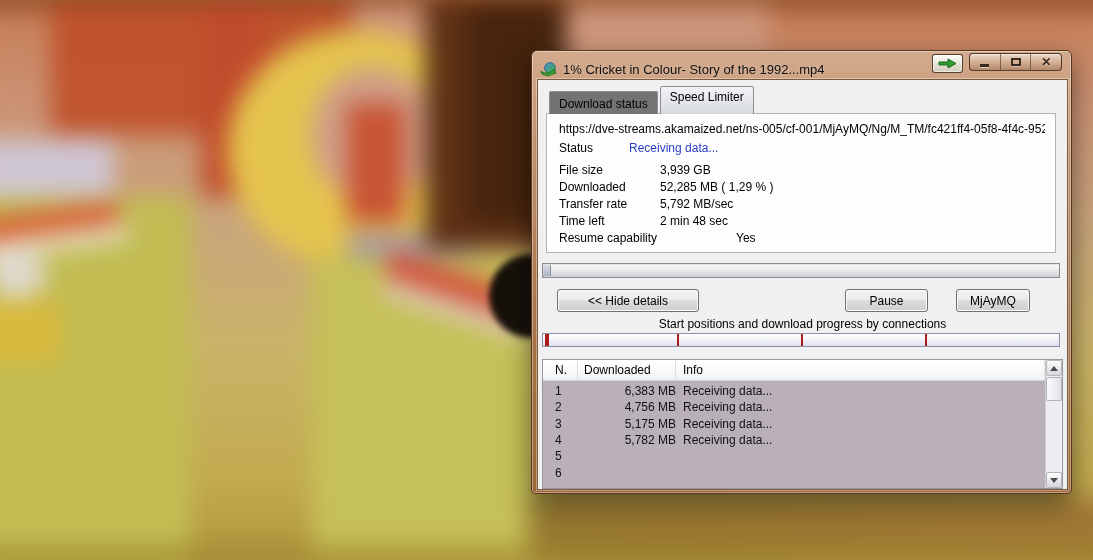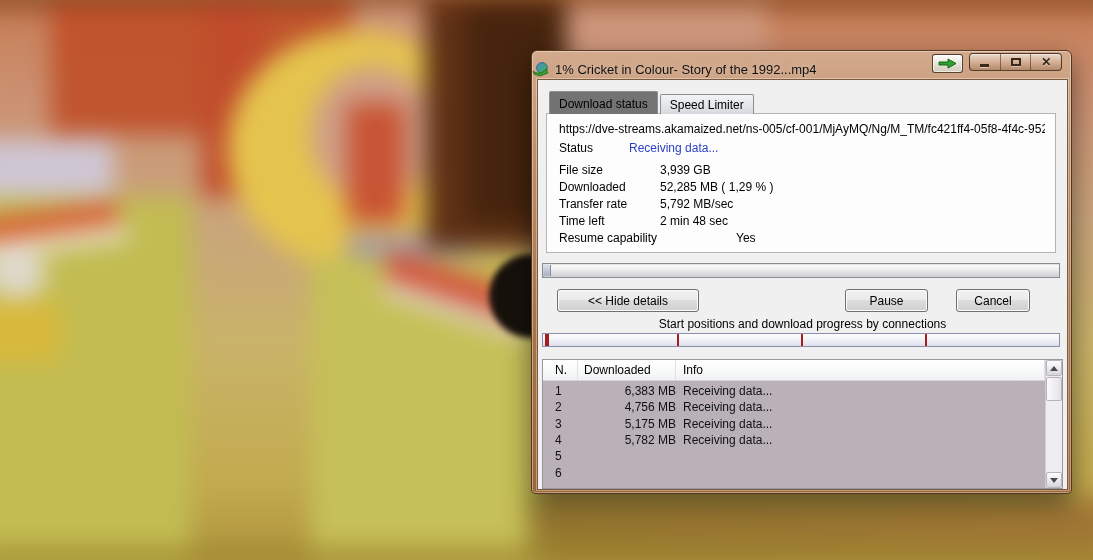--- a/index.html
+++ b/index.html
@@ -33,21 +33,21 @@
   .s-under-dlg   { left:528px; top:490px; width:565px; height:70px; background:linear-gradient(90deg,#8a6a28,#9a6a30); opacity:.75; }
   .s-botstrip    { left:0; top:536px; width:1093px; height:24px; background:#a08a30; opacity:.8; }
   .bg-circle { position:absolute; left:489px; top:254px; width:84px; height:84px; border-radius:50%;
                background:#17110b; filter:blur(3px); z-index:5; }
 
   
   .win { position:absolute; left:531px; top:50px; width:541px; height:444px; z-index:10;
          border:1px solid #58371d; border-radius:6px 6px 4px 4px;
          background:linear-gradient(180deg,#d3aa8d 0%,#c0906c 22%,#aa7449 60%,#9d6637 100%);
          box-shadow:0 10px 28px rgba(0,0,0,.5), inset 0 0 0 1px rgba(255,255,255,.38); }
-  .titlebar { position:absolute; left:0; top:0; right:1px; height:36px; display:flex; align-items:center; padding:0 6px 0 0; }
+  .titlebar { position:absolute; left:0; top:0; right:1px; height:36px; display:flex; align-items:center; padding:0 6px 0 8px; }
   .title-text { margin-left:6px; font-size:13px; color:#111; white-space:nowrap; overflow:hidden;
                 text-shadow:0 0 6px rgba(255,255,255,.45); }
   .idm-ico { width:17px; height:16px; flex:0 0 auto; }
 
   .cap-extra { position:absolute; left:400px; top:3px; width:31px; height:19px; border-radius:3px;
                border:1px solid rgba(55,35,18,.85); background:linear-gradient(180deg,#fdfdfc,#e8e5da 50%,#d2ccb8);
                display:flex; align-items:center; justify-content:center;
                box-shadow:inset 0 0 0 1px rgba(255,255,255,.6); cursor:pointer; }
   .cap-group { position:absolute; left:437px; top:2px; width:93px; height:18px; display:flex;
                border:1px solid rgba(60,38,20,.85); border-radius:4px;
@@ -58,21 +58,21 @@
   .glyph-min { width:9px; height:3px; background:#3a2a1c; box-shadow:0 1px 0 rgba(255,255,255,.45); margin-top:6px; }
   .glyph-max { width:10px; height:8px; border:2px solid #3a2a1c; box-shadow:0 1px 0 rgba(255,255,255,.35); }
   .glyph-close { font-size:12px; font-weight:bold; color:#3a2a1c; text-shadow:0 1px 0 rgba(255,255,255,.4); line-height:1; }
 
   
   .client { position:absolute; left:5px; top:28px; width:531px; height:411px; background:#f0f0f0;
             border:1px solid #7a5a3d; box-shadow:0 0 0 1px rgba(255,255,255,.35); }
 
   
   .tabs { position:absolute; left:11px; top:11px; height:23px; display:flex; align-items:flex-end; z-index:3; }
-  .tab { height:20px; padding:3px 9px 0 9px; margin-right:0px; font-size:12px; white-space:nowrap;
+  .tab { height:28px; padding:3px 9px 0 9px; margin-right:0px; font-size:12px; white-space:nowrap;
          border:1px solid #8c8f94; border-bottom:none; border-radius:2px 2px 0 0;
          background:linear-gradient(180deg,#f2f3f5,#e2e4e8 60%,#d5d8dd); cursor:pointer; }
   .tab.active { height:23px; padding-top:5px; background:#737373; position:relative; z-index:4; }
   .tab + .tab { margin-left:2px; }
 
   
   .pane { position:absolute; left:8px; top:33px; width:510px; height:140px; background:#fdfdfd;
           border:1px solid #b4b4b4; z-index:2; }
   .pane-inner { padding:8px 10px 0 12px; }
   .url-line { height:16px; white-space:nowrap; overflow:hidden; font-size:12px; }
@@ -238,21 +238,21 @@
           </div>
         </div>
       </div>
 
       <div class="progress">
         <div class="progress-fill" style="width: 1.29%;"></div>
       </div>
 
       <button class="btn btn-hide">&lt;&lt; Hide details</button>
       <button class="btn btn-pause">Pause</button>
-      <button class="btn btn-cancel">Cancel</button>
+      <button class="btn btn-cancel">MjAyMQ</button>
 
       <div class="conn-caption">Start positions and download progress by connections</div>
 
       <div class="segbar">
           <div class="seg-marker first" style="left: 0.4%;"></div>
           <div class="seg-marker" style="left: 26%;"></div>
           <div class="seg-marker" style="left: 50%;"></div>
           <div class="seg-marker" style="left: 74%;"></div>
         </div>
 

